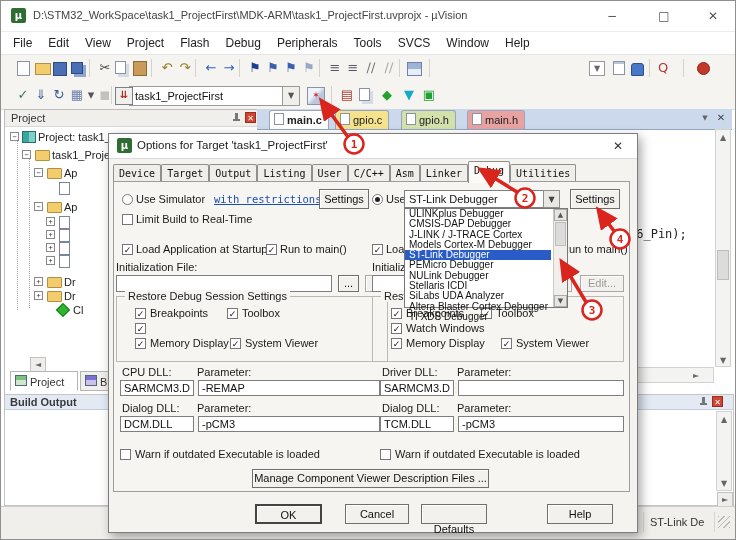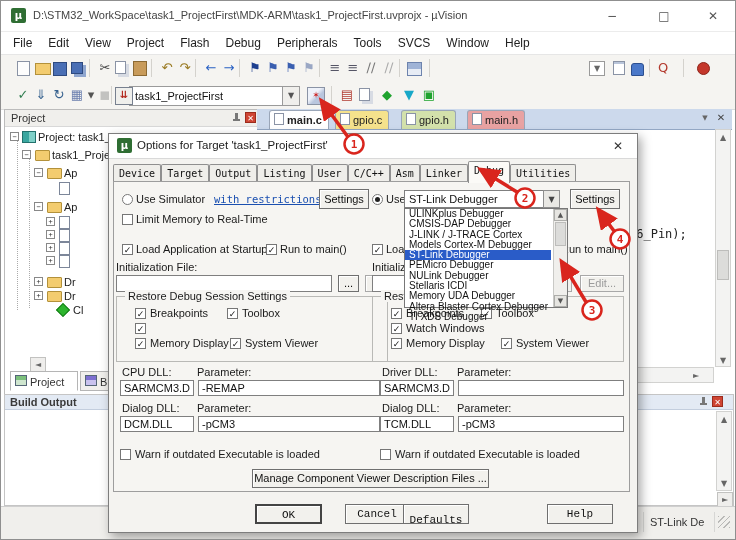--- a/index.html
+++ b/index.html
@@ -100,21 +100,21 @@
   .dlabel{position:absolute;font-size:11px;color:#1a1a1a;white-space:nowrap;}
   .mono{font-family:"DejaVu Sans Mono",monospace;font-size:10.5px;}
   .link{color:#1a4fb0;text-decoration:underline;font-family:"DejaVu Sans Mono",monospace;font-size:10.5px;}
   .radio{position:absolute;width:11px;height:11px;border:1px solid #777;border-radius:50%;background:#fff;box-sizing:border-box;}
   .radio.sel::after{content:"";position:absolute;left:2px;top:2px;width:5px;height:5px;border-radius:50%;background:#222;}
   .cb{position:absolute;width:11px;height:11px;border:1px solid #767676;background:#fff;box-sizing:border-box;
     font:bold 9px/10px "DejaVu Sans",sans-serif;text-align:center;color:#111;}
   .btn{position:absolute;background:#f2f1ed;border:1px solid #6f6f6f;font-size:11px;color:#111;text-align:center;
     box-sizing:border-box;box-shadow:inset 1px 1px 0 #fff;}
   .btn.dis{color:#9b9b9b;border-color:#a8a8a8;}
-  .btn.mono{font-family:Liberation Mono, monospace;}
+  .btn.mono{font-family:Liberation Sans, sans-serif;}
   .tbox{position:absolute;background:#fff;border:1px solid #7f7f7f;font-size:11px;color:#111;
     box-sizing:border-box;padding:1px 3px;font-family:"Liberation Sans",sans-serif;}
   .group{position:absolute;border:1px solid #b9b9b6;box-sizing:border-box;}
   .gleg{position:absolute;top:-7px;left:8px;background:#f6f5f2;padding:0 3px;font-size:11px;color:#1a1a1a;white-space:nowrap;}
   .combo{position:absolute;background:#fff;border:1px solid #7f7f7f;font-size:11px;color:#111;box-sizing:border-box;padding:2px 0 0 4px;}
   .cbtn{position:absolute;background:#e9e8e4;border:1px solid #8f8f8f;text-align:center;
     font:8px/17px "DejaVu Sans",sans-serif;color:#444;box-sizing:border-box;}
   #ddlist{position:absolute;left:295px;top:74px;width:164px;height:100px;background:#fff;border:1px solid #777;
     box-sizing:border-box;z-index:20;}
   .ditem{position:relative;height:10.3px;font-size:10px;line-height:10.3px;color:#111;padding-left:4px;
@@ -313,21 +313,21 @@
       <span class="dclose">✕</span>
     </div>
     <div id="dtabs"><span class="dtab">Device</span><span class="dtab">Target</span><span class="dtab">Output</span><span class="dtab">Listing</span><span class="dtab">User</span><span class="dtab">C/C++</span><span class="dtab">Asm</span><span class="dtab">Linker</span><span class="dtab active">Debug</span><span class="dtab">Utilities</span></div>
     <div class="dbody"></div>
 
     <span class="radio" style="left:13px;top:60px"></span>
     <span class="dlabel" style="left:27px;top:59px">Use Simulator</span>
     <span class="dlabel link" style="left:105px;top:59px">with restrictions</span>
     <div class="btn" style="left:210px;top:55px;width:50px;height:20px;padding-top:3px">Settings</div>
     <span class="cb" style="left:13px;top:80px"></span>
-    <span class="dlabel" style="left:27px;top:79px">Limit Memory to Real-Time</span>
+    <span class="dlabel" style="left:27px;top:79px">Limit Build to Real-Time</span>
 
     <span class="cb" style="left:13px;top:110px">✓</span>
     <span class="dlabel" style="left:27px;top:109px">Load Application at Startup</span>
     <span class="cb" style="left:157px;top:110px">✓</span>
     <span class="dlabel" style="left:171px;top:109px">Run to main()</span>
     <span class="dlabel" style="left:7px;top:127px">Initialization File:</span>
     <input class="tbox" style="left: 7px; top: 141px; width: 216px; height: 17px;" readonly="">
     <div class="btn" style="left:229px;top:141px;width:21px;height:17px;padding-top:1px">...</div>
     <div class="btn dis" style="left:256px;top:141px;width:44px;height:17px;padding-top:1px">Edit...</div>
 
@@ -392,34 +392,34 @@
     <span class="dlabel" style="left:348px;top:268px">Parameter:</span>
     <input class="tbox" style="left: 271px; top: 282px; width: 74px; height: 16px;" readonly="" value="TCM.DLL">
     <input class="tbox" style="left: 349px; top: 282px; width: 166px; height: 16px;" readonly="" value="-pCM3">
     <span class="cb" style="left:271px;top:315px"></span>
     <span class="dlabel" style="left:286px;top:314px">Warn if outdated Executable is loaded</span>
 
     <div class="btn" style="left:143px;top:335px;width:237px;height:19px;padding-top:2px">Manage Component Viewer Description Files ...</div>
 
     <div class="btn mono" style="left:146px;top:370px;width:67px;height:20px;padding-top:3px;border-width:2px;border-color:#444">OK</div>
     <div class="btn mono" style="left:236px;top:370px;width:64px;height:20px;padding-top:3px">Cancel</div>
-    <div class="btn mono" style="left:294px;top:370px;width:66px;height:20px;padding-top:9px">Defaults</div>
+    <div class="btn mono" style="left:312px;top:370px;width:66px;height:20px;padding-top:18px">Defaults</div>
     <div class="btn mono" style="left:438px;top:370px;width:66px;height:20px;padding-top:3px">Help</div>
 
     <div id="ddlist">
 
     <div class="ditem">ULINKplus Debugger</div>
         <div class="ditem">CMSIS-DAP Debugger</div>
         <div class="ditem">J-LINK / J-TRACE Cortex</div>
         <div class="ditem">Models Cortex-M Debugger</div>
         <div class="ditem sel" style="background: rgb(42, 92, 200);">ST-Link Debugger</div>
         <div class="ditem">PEMicro Debugger</div>
         <div class="ditem">NULink Debugger</div>
         <div class="ditem">Stellaris ICDI</div>
-        <div class="ditem">Memory UDA Debugger</div>
+        <div class="ditem">SiLabs UDA Analyzer</div>
         <div class="ditem">Altera Blaster Cortex Debugger</div>
         <div class="ditem">TI XDS Debugger</div>
         <div class="dscroll">
         <div class="dsa" style="top:0">▲</div>
         <div class="sthumb" style="left:1px;top:13px;width:11px;height:24px"></div>
         <div class="dsa" style="bottom:0">▼</div>
       </div>
       </div>
   </div>
 

